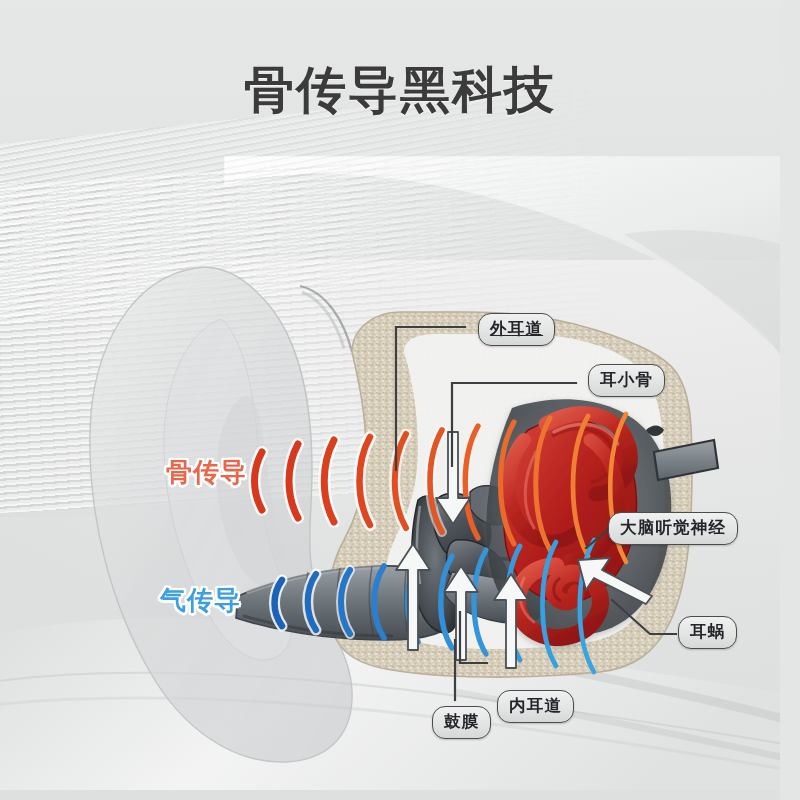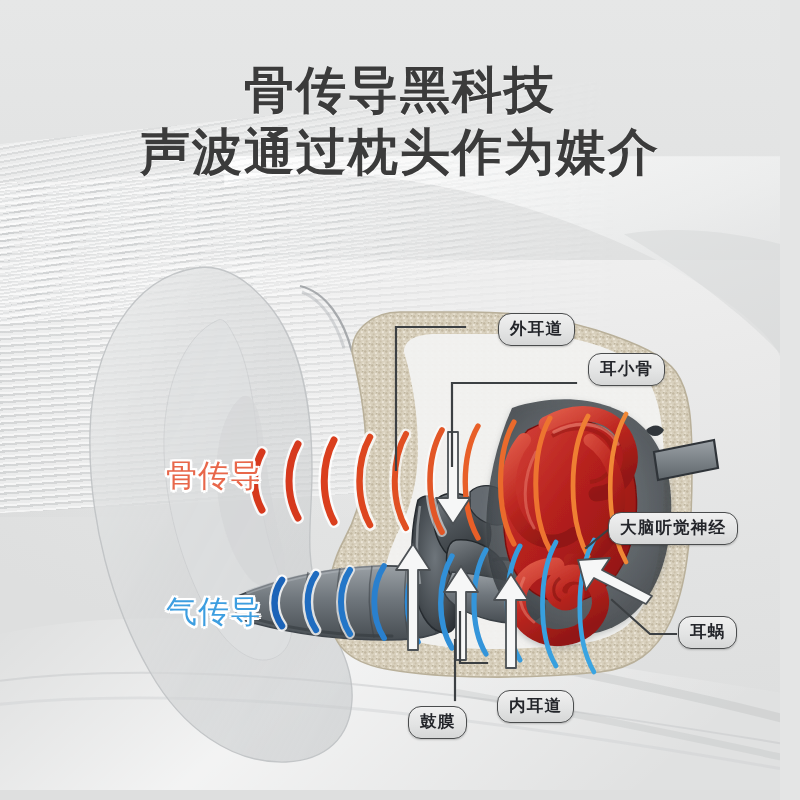--- a/index.html
+++ b/index.html
@@ -59,21 +59,21 @@
     padding:4px 11px 5px;
     border:1.6px solid #4a4c4d;border-radius:13px;
     background:linear-gradient(180deg,#f0f0f0 0%,#e3e4e4 55%,#d6d7d7 100%);
     color:#23252a;font-size:16.5px;font-weight:700;letter-spacing:1.2px;
     white-space:nowrap;
     box-shadow:0 1px 2px rgba(0,0,0,.20);
     font-family:"Liberation Sans","DejaVu Sans",sans-serif;
   }
 
   
-  .cond-tag{position:absolute;z-index:60;font-weight:400;font-size:31px;letter-spacing:1px;
+  .cond-tag{position:absolute;z-index:60;font-weight:700;font-size:26px;letter-spacing:1px;
     font-family:"Liberation Sans","DejaVu Sans",sans-serif;white-space:nowrap;}
   .cond-bone{color:#e8674a;
     text-shadow:
       -2px -2px 0 #fff, 2px -2px 0 #fff, -2px 2px 0 #fff, 2px 2px 0 #fff,
       -2.5px 0 0 #fff, 2.5px 0 0 #fff, 0 -2.5px 0 #fff, 0 2.5px 0 #fff;}
   .cond-air{color:#3d9ee0;
     text-shadow:
       -2px -2px 0 #fff, 2px -2px 0 #fff, -2px 2px 0 #fff, 2px 2px 0 #fff,
       -2.5px 0 0 #fff, 2.5px 0 0 #fff, 0 -2.5px 0 #fff, 0 2.5px 0 #fff;}
 </style>
@@ -114,21 +114,20 @@
     <path d="M430,648 C560,672 700,700 800,726" stroke="#b9bcbe" stroke-width="9" fill="none" opacity=".35" stroke-linecap="round"></path>
     <path d="M470,700 C590,722 700,744 800,766" stroke="#b9bcbe" stroke-width="7" fill="none" opacity=".3" stroke-linecap="round"></path>
     <rect x="0" y="180" width="430" height="340" fill="url(#foldC)" opacity=".35"></rect>
   </svg>
 
   <div class="stripes"></div>
   <div class="stripes2"></div>
 
   <div class="title-wrap">
     <div class="title-line title-1">骨传导黑科技</div>
-    <div class="title-line title-2">声波通过枕头作为媒介</div>
   </div>
 
   <svg id="diagram" viewBox="0 0 800 800">
     <defs>
 
       <pattern id="bonePat" width="7" height="7" patternUnits="userSpaceOnUse">
         <rect width="7" height="7" fill="#d8d0bd"></rect>
         <circle cx="1.3" cy="1.6" r="1.25" fill="#bfb49c" opacity=".85"></circle>
         <circle cx="4.9" cy="3.1" r="1.1" fill="#efe9dc" opacity=".9"></circle>
         <circle cx="2.6" cy="5.3" r="1.15" fill="#c8bda6" opacity=".8"></circle>
@@ -335,24 +334,24 @@
       <path d="M576,383 L452,383 L452,466"></path>
       <path d="M608,530 L586,548"></path>
       <path d="M676,634 L650,634 L612,600"></path>
       <path d="M487,663 L460,663 L460,612"></path>
       <path d="M455,700 L455,640"></path>
       <path d="M694,520 L712,520"></path>
     </g>
   </svg>
 
   <div id="labels-host">
-      <div class="callout" style="left: 498px; top: 313px;">外耳道</div>
-      <div class="callout" style="left: 588px; top: 353px;">耳小骨</div>
+      <div class="callout" style="left: 478px; top: 313px; text-decoration: underline;">外耳道</div>
+      <div class="callout" style="left: 588px; top: 364px;">耳小骨</div>
       <div class="callout" style="left: 608px; top: 512px;">大脑听觉神经</div>
       <div class="callout" style="left: 678px; top: 616px;">耳蜗</div>
       <div class="callout" style="left: 497px; top: 645px; margin-top: 45px;">内耳道</div>
-      <div class="callout" style="left: 408px; top: 706px;">鼓膜</div>
+      <div class="callout" style="left: 432px; top: 706px;">鼓膜</div>
     </div>
 
   <div class="cond-tag cond-bone" style="left:166px;top:455px;">骨传导</div>
-  <div class="cond-tag cond-air" style="left:166px;top:583px;margin-top:8px;">气传导</div>
+  <div class="cond-tag cond-air" style="left:160px;top:583px;">气传导</div>
 
 </div>
 
 </body></html>

